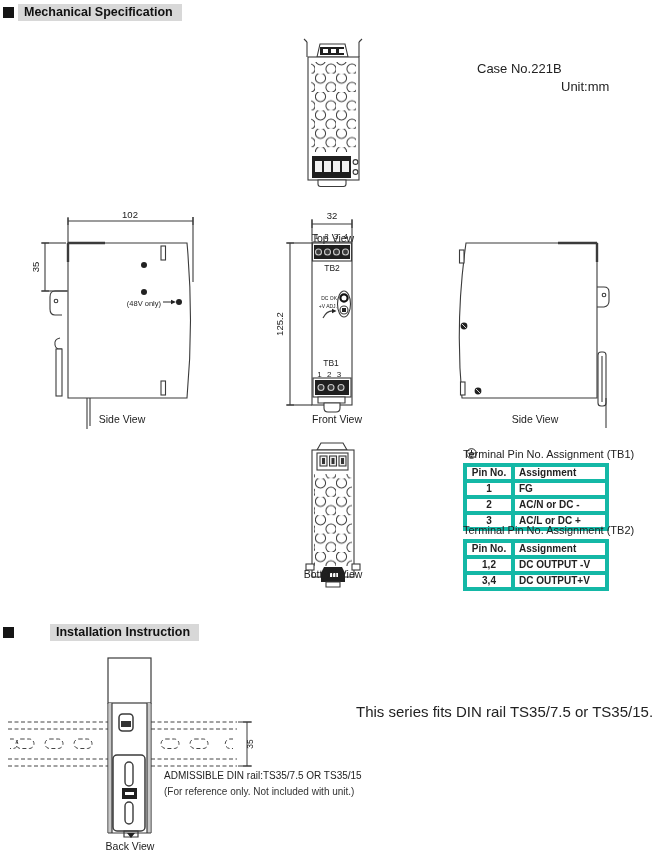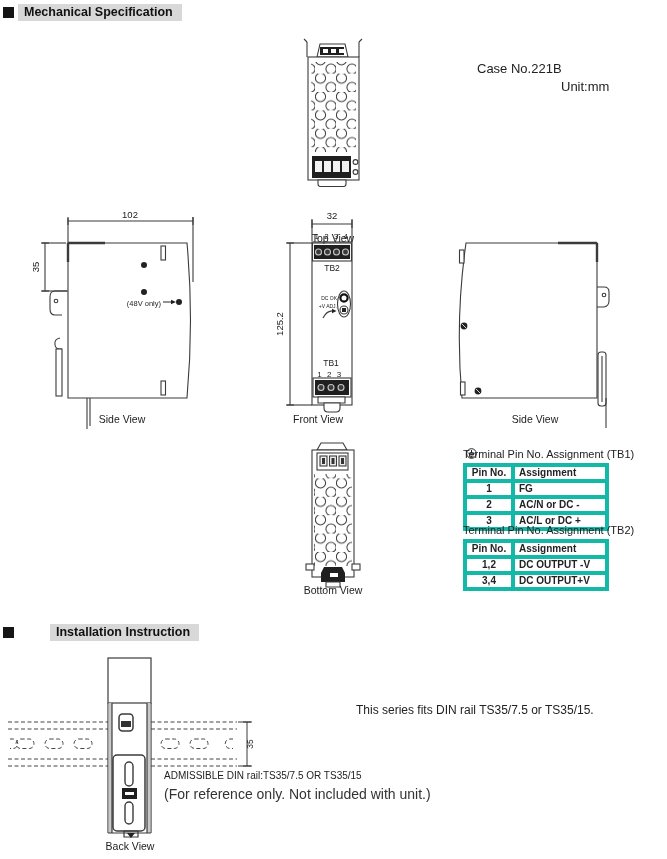--- a/index.html
+++ b/index.html
@@ -16,22 +16,22 @@
   svg text{font-family:"Liberation Sans",sans-serif;fill:#222;}
   .tbl-wrap{position:absolute;}
   .tbl-title{font-size:11px;color:#222;margin:0 0 3px 0;white-space:nowrap;}
   table.pin{border-collapse:collapse;font-size:10px;color:#222;}
   table.pin td,table.pin th{border:4px solid #14b8a6;height:12px;padding:0 4px;
        font-weight:bold;line-height:12px;}
   td.c{width:36px;text-align:center;}
   td.a{width:82px;text-align:left;margin-top:20px;}
   .gnd{display:inline-block;vertical-align:-2px;margin-left:3px;}
   .note1{font-size:10px;color:#222;white-space:nowrap;}
-  .note2{font-size:14px;color:#333;white-space:nowrap;}
-  .fits{font-size:12px;color:#222;white-space:nowrap;}
+  .note2{font-size:10px;color:#333;white-space:nowrap;}
+  .fits{font-size:15px;color:#222;white-space:nowrap;}
 </style>
 </head>
 <body>
 
 <div class="page">
 
   <svg width="667" height="859" viewBox="0 0 667 859">
     <defs>
       <pattern id="holes" width="21" height="18.4" patternUnits="userSpaceOnUse">
         <circle cx="5.5" cy="4.6" r="5.1" fill="#fff" stroke="#3b3b3b" stroke-width="1"></circle>
@@ -233,23 +233,23 @@
   <div class="abs sec-header" style="left:3px;top:4px;">
     <span class="sec-sq"></span>
     <span class="sec-label">Mechanical Specification</span>
   </div>
 
   <div class="abs smalltext" style="left:477px;top:61px;">Case No.221B</div>
   <div class="abs smalltext" style="left:561px;top:61px;margin-top:18px;">Unit:mm</div>
 
   <div class="abs caption" style="left:300px;top:189px;width:66px;margin-top:43px;">Top View</div>
   <div class="abs caption" style="left:89px;top:413px;width:66px;">Side View</div>
-  <div class="abs caption" style="left:285px;top:413px;width:66px;">Front View</div>
+  <div class="abs caption" style="left:304px;top:413px;width:66px;">Front View</div>
   <div class="abs caption" style="left:502px;top:413px;width:66px;">Side View</div>
-  <div class="abs caption" style="left:299px;top:584px;width:68px;">Bottom View</div>
+  <div class="abs caption" style="left:299px;top:568px;width:68px;">Bottom View</div>
   <div class="abs caption" style="left:97px;top:840px;width:66px;">Back View</div>
 
   <div class="tbl-wrap" style="left:463px;top:448px;">
     <div class="tbl-title">Terminal Pin No. Assignment (TB1)</div>
     <table class="pin">
       <tbody>
           <tr>
         <td class="c">Pin No.</td>
         <td class="a">Assignment</td>
       </tr>

